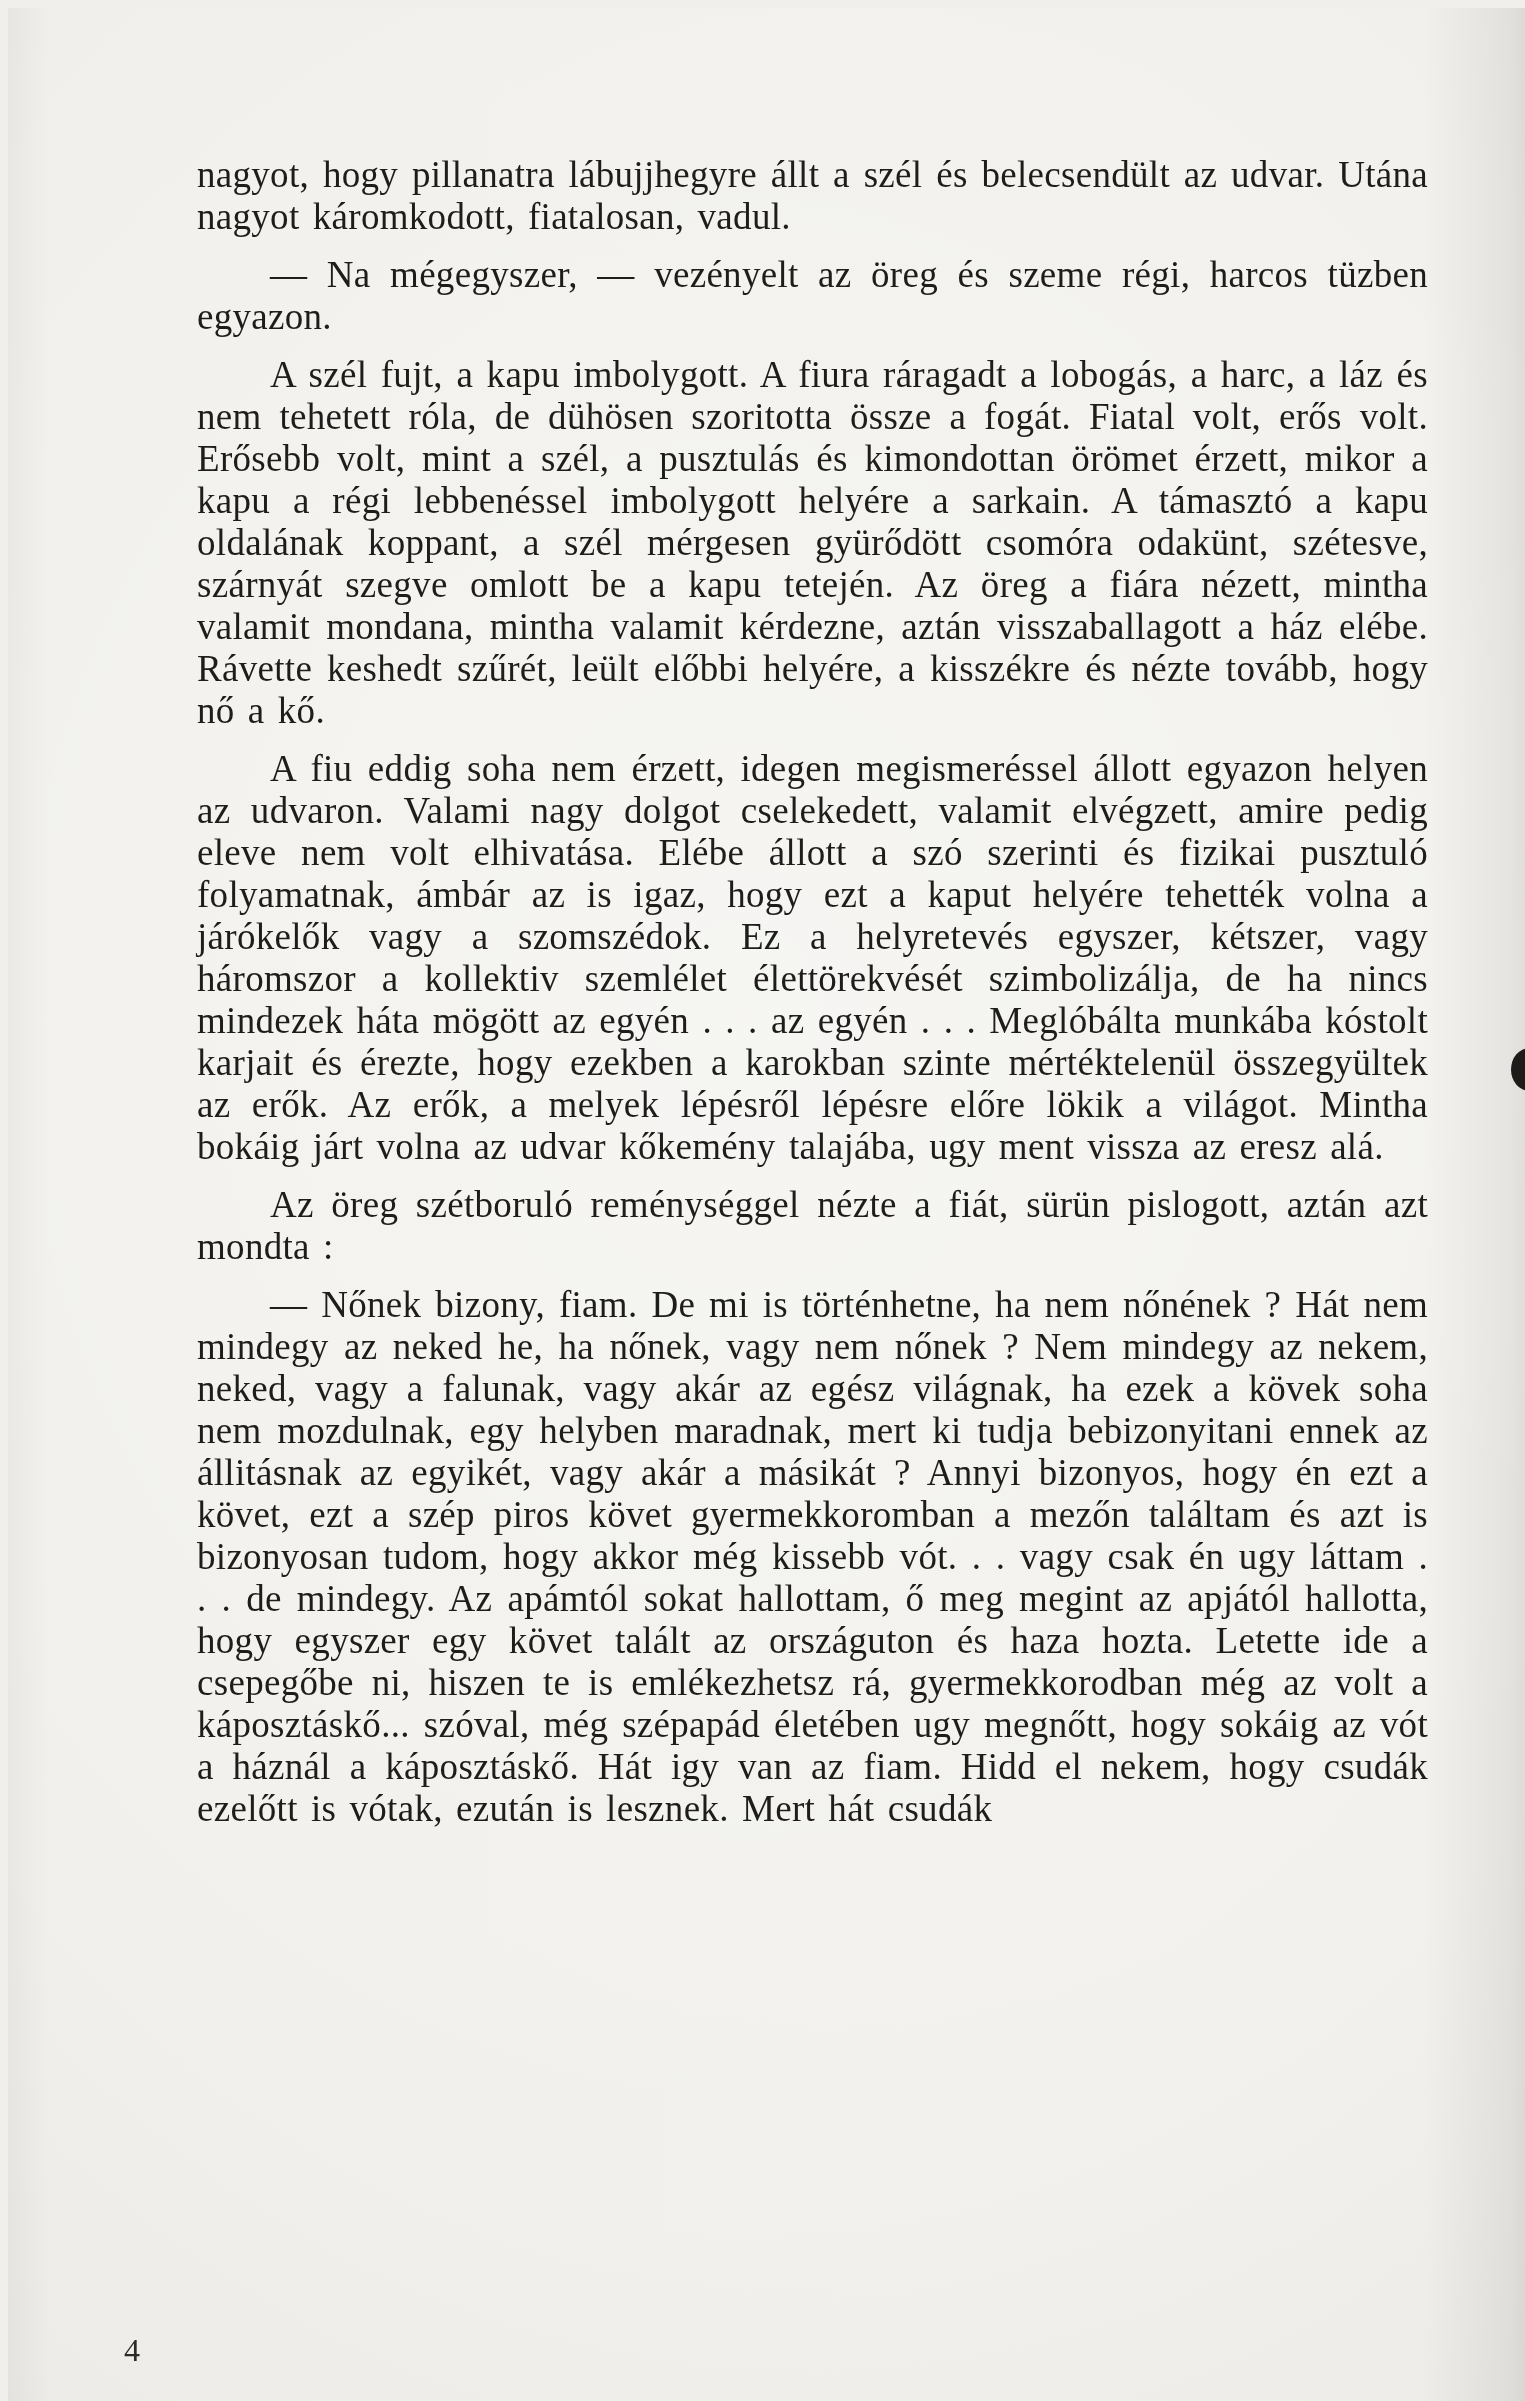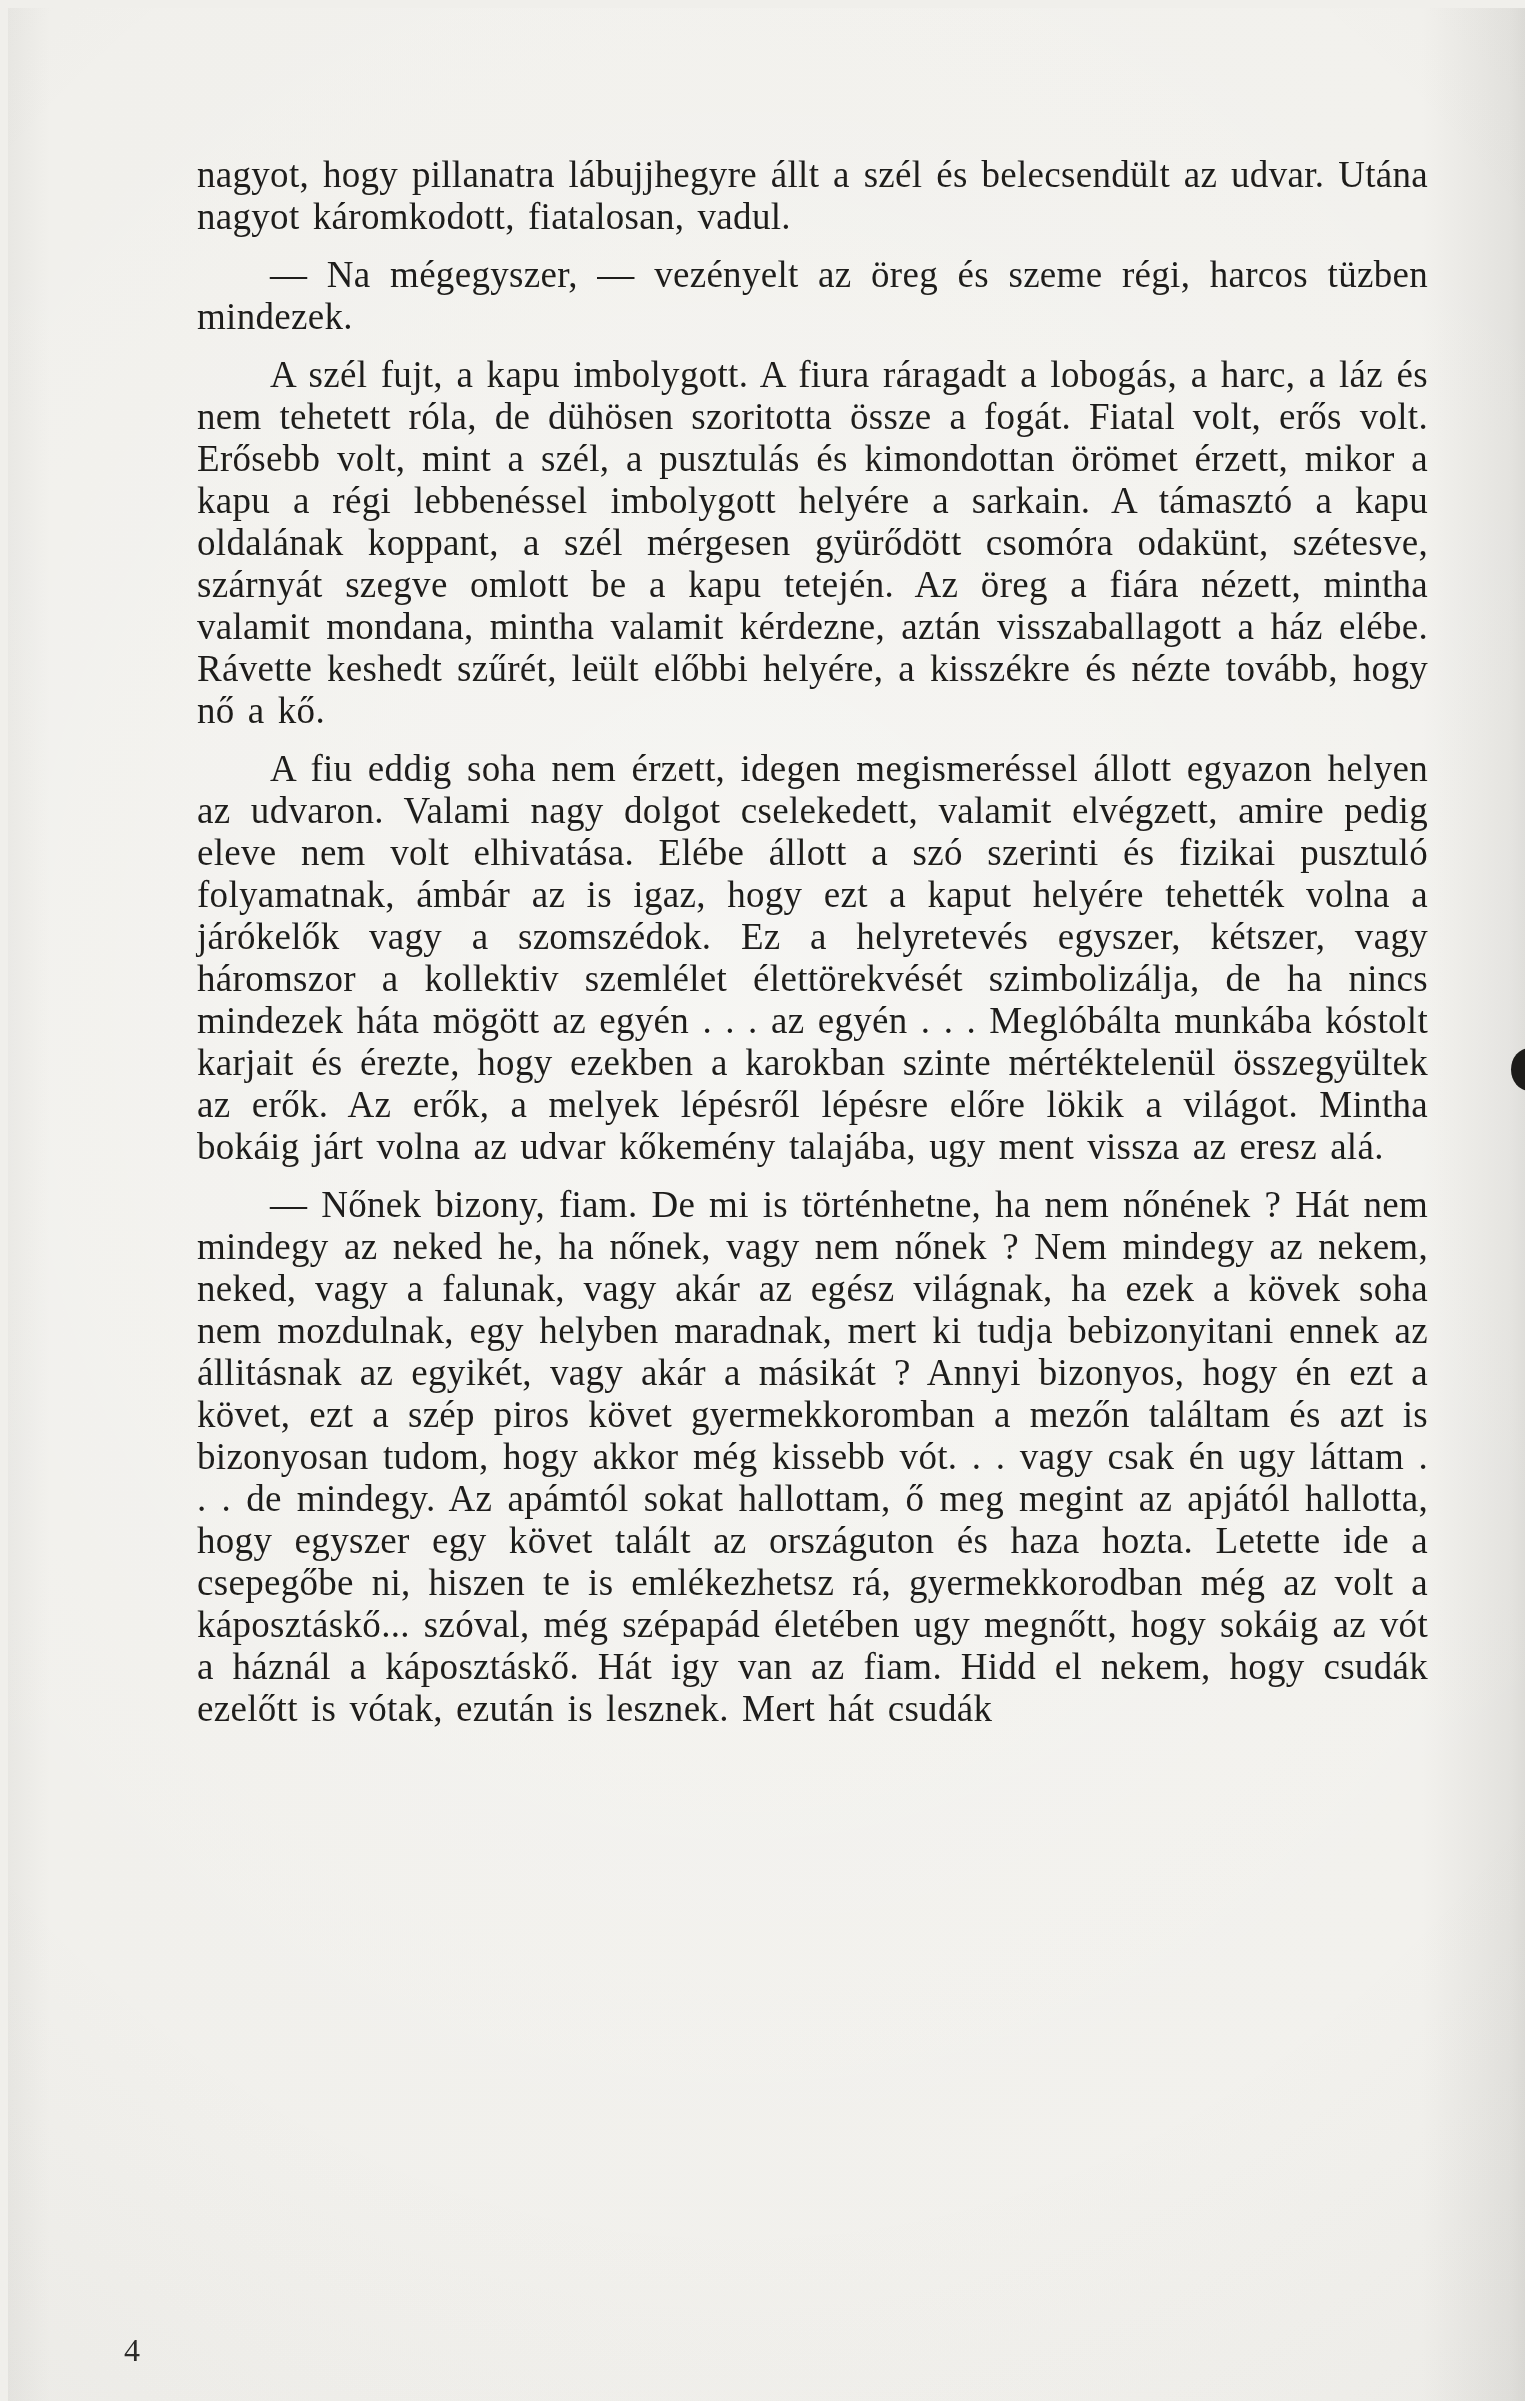--- a/index.html
+++ b/index.html
@@ -64,23 +64,24 @@
     border-radius: 50%;
   }
 </style>
 </head>
 <body>
 
 <div class="page">
 
   <main class="text-block">
     <p class="para no-indent">nagyot, hogy pillanatra lábujjhegyre állt a szél és belecsendült az udvar. Utána nagyot káromkodott, fiatalosan, vadul.</p>
-    <p class="para">— Na mégegyszer, — vezényelt az öreg és szeme régi, harcos tüzben mindezek.</p>
+    <p class="para">— Na mégegyszer, — vezényelt az öreg és szeme régi, harcos tüzben egyazon.</p>
     <p class="para">A szél fujt, a kapu imbolygott. A fiura ráragadt a lobogás, a harc, a láz és nem tehetett róla, de dühösen szoritotta össze a fogát. Fiatal volt, erős volt. Erősebb volt, mint a szél, a pusztulás és kimondottan örömet érzett, mikor a kapu a régi lebbenéssel imbolygott helyére a sarkain. A támasztó a kapu oldalának koppant, a szél mérgesen gyürődött csomóra odakünt, szétesve, szárnyát szegve omlott be a kapu tetején. Az öreg a fiára nézett, mintha valamit mondana, mintha valamit kérdezne, aztán visszaballagott a ház elébe. Rávette keshedt szűrét, leült előbbi helyére, a kisszékre és nézte tovább, hogy nő a kő.</p>
     <p class="para">A fiu eddig soha nem érzett, idegen megismeréssel állott egyazon helyen az udvaron. Valami nagy dolgot cselekedett, valamit elvégzett, amire pedig eleve nem volt elhivatása. Elébe állott a szó szerinti és fizikai pusztuló folyamatnak, ámbár az is igaz, hogy ezt a kaput helyére tehették volna a járókelők vagy a szomszédok. Ez a helyretevés egyszer, kétszer, vagy háromszor a kollektiv szemlélet élettörekvését szimbolizálja, de ha nincs mindezek háta mögött az egyén . . . az egyén . . . Meglóbálta munkába kóstolt karjait és érezte, hogy ezekben a karokban szinte mértéktelenül összegyültek az erők. Az erők, a melyek lépésről lépésre előre lökik a világot. Mintha bokáig járt volna az udvar kőkemény talajába, ugy ment vissza az eresz alá.</p>
+    <p class="para">Az öreg szétboruló reménységgel nézte a fiát, sürün pislogott, aztán azt mondta :</p>
     <p class="para">— Nőnek bizony, fiam. De mi is történhetne, ha nem nőnének ? Hát nem mindegy az neked he, ha nőnek, vagy nem nőnek ? Nem mindegy az nekem, neked, vagy a falunak, vagy akár az egész világnak, ha ezek a kövek soha nem mozdulnak, egy helyben maradnak, mert ki tudja bebizonyitani ennek az állitásnak az egyikét, vagy akár a másikát ? Annyi bizonyos, hogy én ezt a követ, ezt a szép piros követ gyermekkoromban a mezőn találtam és azt is bizonyosan tudom, hogy akkor még kissebb vót. . . vagy csak én ugy láttam . . . de mindegy. Az apámtól sokat hallottam, ő meg megint az apjától hallotta, hogy egyszer egy követ talált az országuton és haza hozta. Letette ide a csepegőbe ni, hiszen te is emlékezhetsz rá, gyermekkorodban még az volt a káposztáskő... szóval, még szépapád életében ugy megnőtt, hogy sokáig az vót a háznál a káposztáskő. Hát igy van az fiam. Hidd el nekem, hogy csudák ezelőtt is vótak, ezután is lesznek. Mert hát csudák</p>
   </main>
 
   <div class="page-number">4</div>
 
   <div class="scan-artifact"></div>
 
 </div>
 
 

